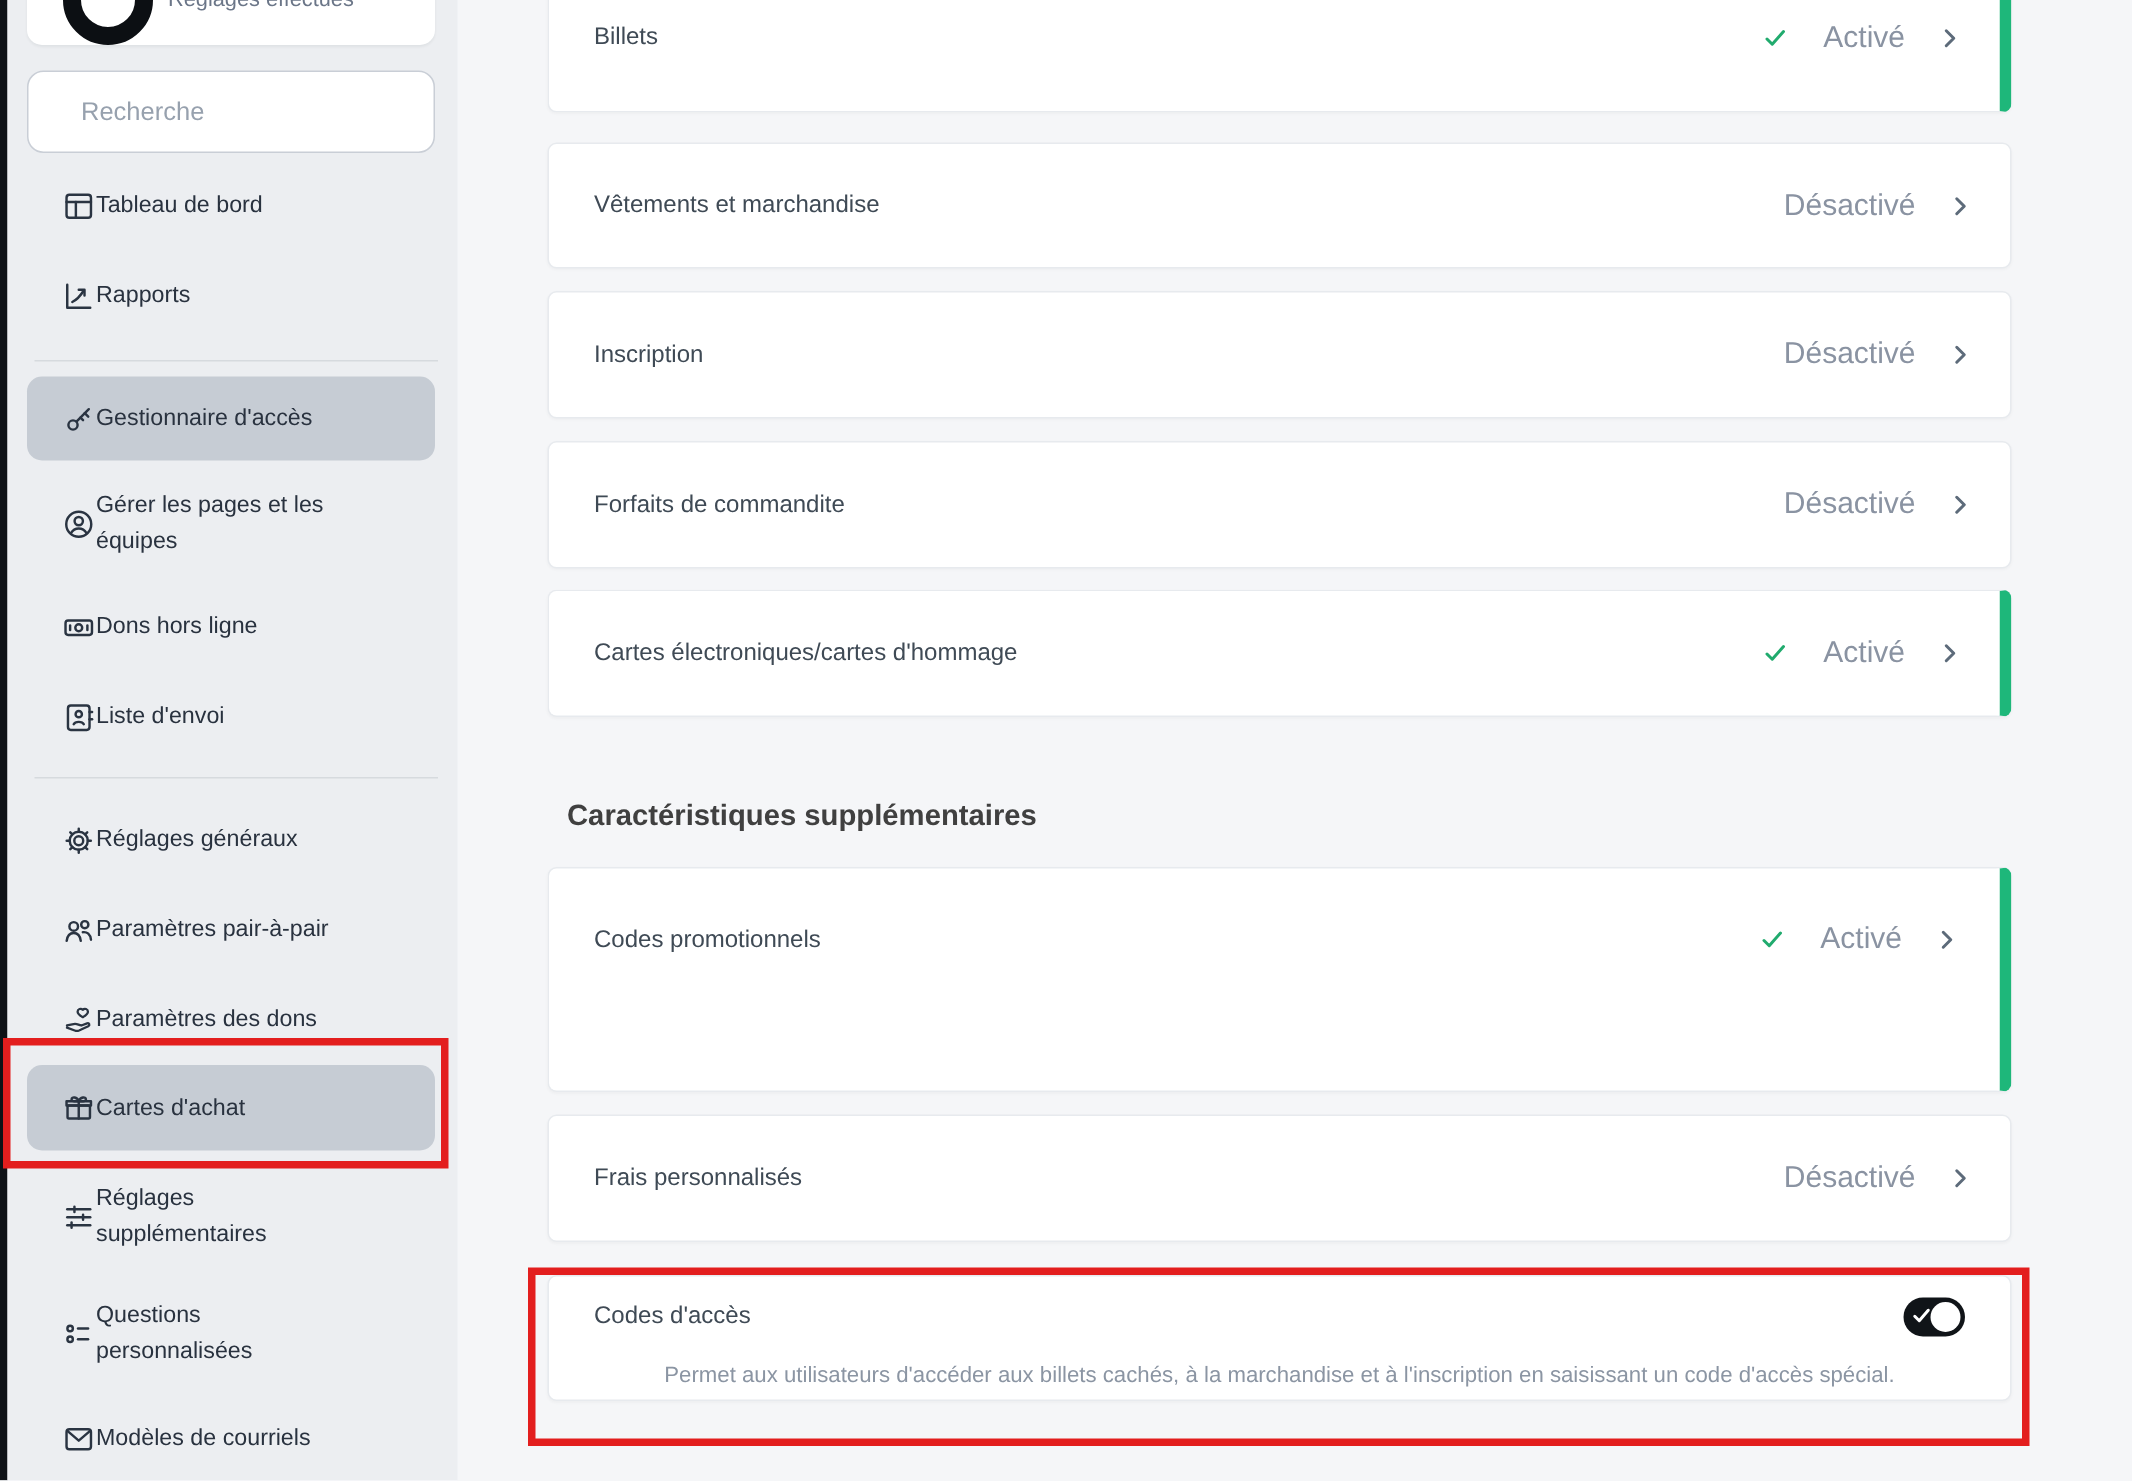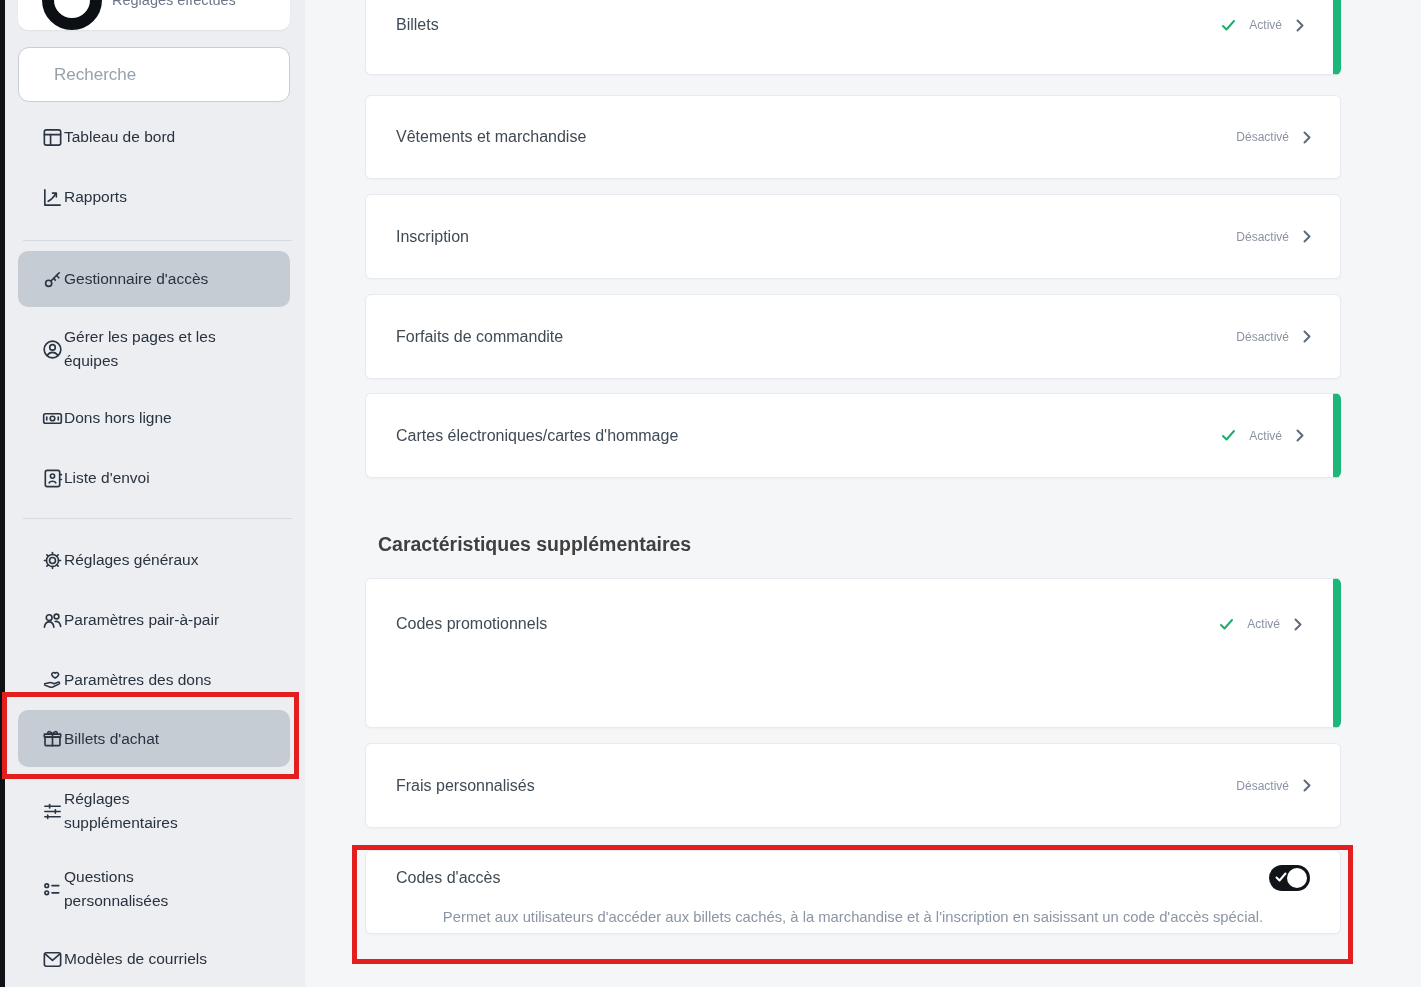--- a/index.html
+++ b/index.html
@@ -35,21 +35,21 @@
   #annot-sidebar{left:2px;top:692px;width:297px;height:87px;}
   #annot-main{left:352px;top:845px;width:1001px;height:119px;}
 
   
   .card{position:absolute;left:365px;width:976px;background:#ffffff;border:1px solid #e7eaee;
         border-radius:6px;box-sizing:border-box;box-shadow:0 1px 2px rgba(20,30,40,.03);cursor:pointer;}
   .card.active{border-right:8px solid #1eb77a;}
   .card.simple{display:flex;align-items:center;justify-content:space-between;
                padding:0 28px 0 30px;}
   .card-title{font-size:16px;color:#3f4a55;}
-  .status{display:flex;align-items:center;gap:13px;font-size:12px;color:#8a93a2;}
+  .status{display:flex;align-items:center;gap:25px;font-size:20px;color:#8a93a2;}
   .desc{font-size:14.8px;color:#8b95a3;line-height:26px;}
   .section-heading{position:absolute;left:378px;top:517px;font-size:19.5px;font-weight:bold;color:#404040;}
 
   .card.detail{padding:0 30px;text-align:center;}
   .card-head{display:flex;align-items:center;justify-content:space-between;}
 
   
   .toggle{position:relative;width:41px;height:26px;background:#101418;border-radius:13px;cursor:pointer;flex:0 0 auto;}
   .toggle .knob{position:absolute;right:3px;top:3px;width:20px;height:20px;background:#ffffff;border-radius:50%;}
   .toggle svg{position:absolute;left:6px;top:7px;}
@@ -173,21 +173,21 @@
     </div>
 
     <div class="nav-item selected" style="top:710px;height:57px">
       <svg width="23" height="23" viewBox="0 0 24 24" fill="none" stroke="#2a3442" stroke-width="1.7" stroke-linecap="round" stroke-linejoin="round">
         <rect x="4.2" y="10.5" width="15.6" height="9" rx="1"></rect>
           <path d="M3.5 7.5 h17 v3 h-17 z"></path>
         <line x1="12" y1="7.5" x2="12" y2="19.5"></line>
         <path d="M12 7.5 C11 4.5 7 4 7 6.2 C7 7.8 9.5 7.5 12 7.5 z"></path>
           <path d="M12 7.5 C13 4.5 17 4 17 6.2 C17 7.8 14.5 7.5 12 7.5 z"></path>
       </svg>
-      <span class="lbl">Billets d'achat</span>
+      <span class="lbl">Cartes d'achat</span>
     </div>
 
     <div class="nav-item" style="top:777px;height:68px">
       <svg width="23" height="23" viewBox="0 0 24 24" fill="none" stroke="#2a3442" stroke-width="1.7" stroke-linecap="round">
         <path d="M4 6.5 h16"></path>
           <path d="M9 4.7 v3.6"></path>
         <path d="M4 12 h16"></path>
           <path d="M15 10.2 v3.6"></path>
         <path d="M4 17.5 h16"></path>
           <path d="M7 15.7 v3.6"></path>

